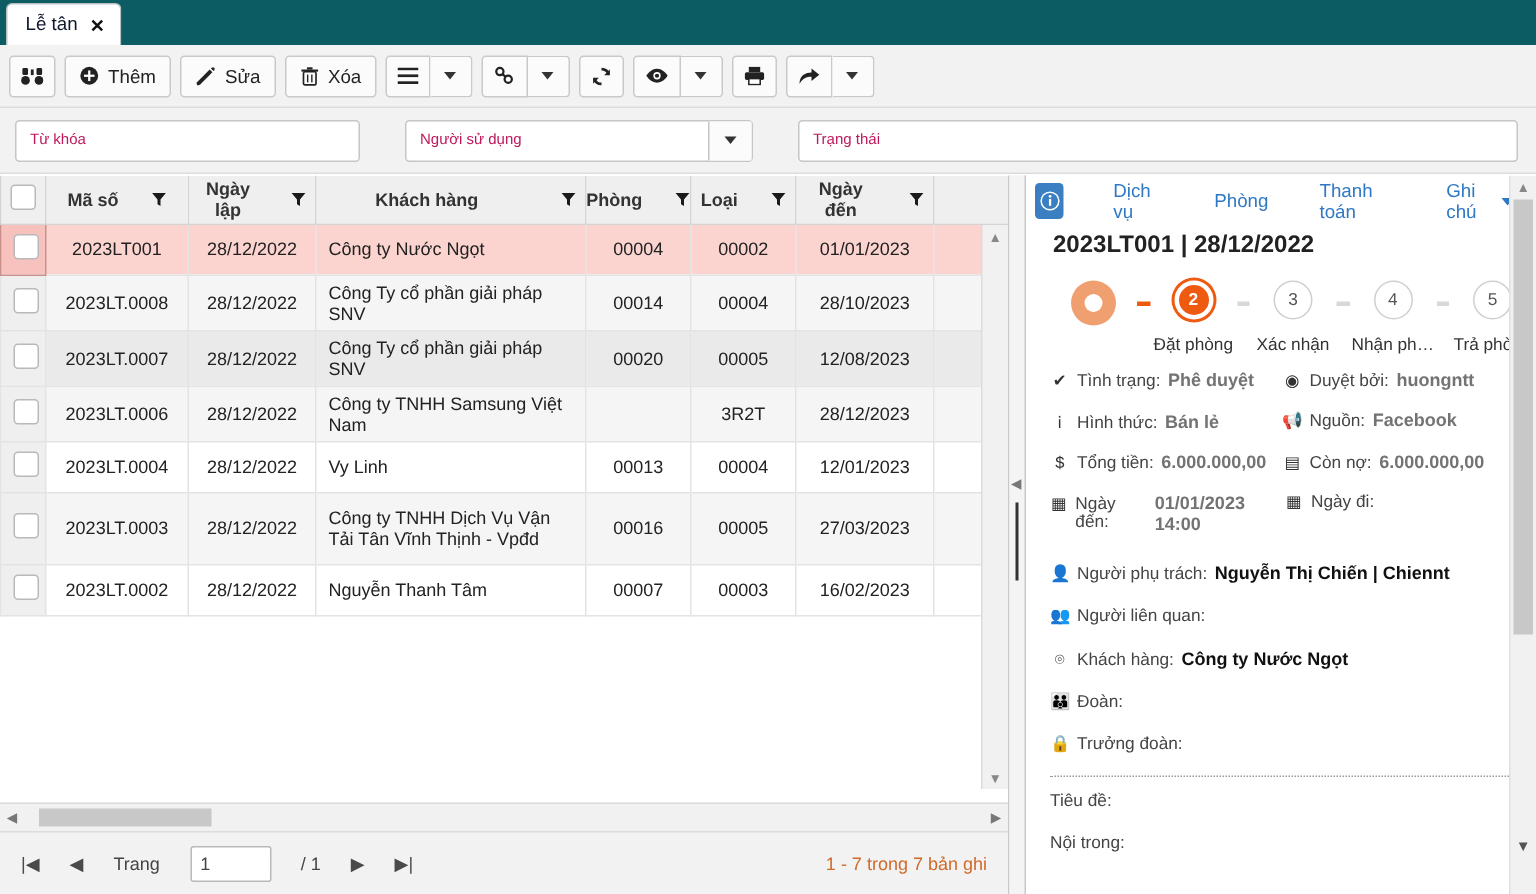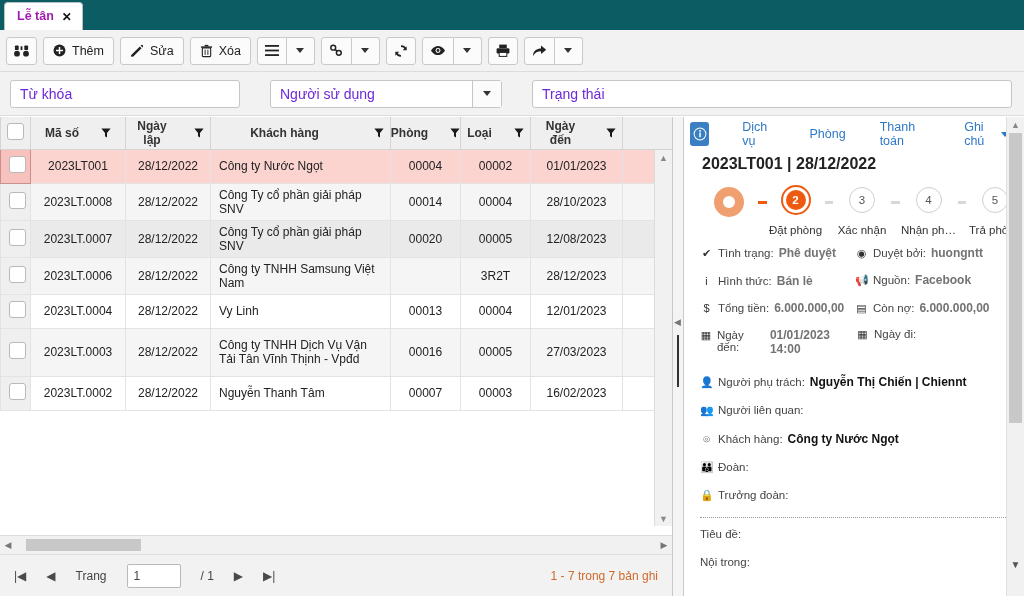--- a/index.html
+++ b/index.html
@@ -13,21 +13,21 @@
   
   .tabstrip{
     height:30px;background:#0b5c63;display:flex;align-items:flex-end;
     padding-left:4px;box-sizing:border-box;
   }
   .tab{
     height:28px;background:#ffffff;border:1px solid #b7c0c2;border-bottom:none;
     border-radius:4px 4px 0 0;display:flex;align-items:center;gap:8px;
     padding:0 10px 0 12px;box-sizing:border-box;
   }
-  .tab-label{font-size:12.5px;color:#a21caf;line-height:1;font-weight:bold;}
+  .tab-label{font-size:12.5px;color:#0f172a;line-height:1;}
   .tab-close{font-size:12px;color:#111;font-weight:bold;cursor:pointer;line-height:1;}
 
   
   .toolbar{
     height:42px;background:#f2f2f2;border-bottom:1px solid #dcdcdc;
     display:flex;align-items:center;padding:0 6px;box-sizing:border-box;gap:6px;
   }
   .btn{
     height:28px;min-width:28px;background:#fbfbfb;
     border:1px solid #c9c9c9;border-radius:3px;
@@ -44,21 +44,21 @@
 
   
   .filterbar{
     height:44px;background:#f2f2f2;border-bottom:1px solid #dcdcdc;
     display:flex;align-items:center;padding:0 10px;box-sizing:border-box;gap:30px;
   }
   .field{
     height:28px;background:#fff;border:1px solid #c6c6c6;border-radius:3px;
     display:flex;align-items:center;box-sizing:border-box;
   }
-  .field .txt{padding:0 9px;color:#6d28d9;font-size:14px;}
+  .field .txt{padding:0 9px;color:#be185d;font-size:10px;}
   .field.kw{width:230px;}
   .field.user{width:232px;}
   .field.status{width:480px;}
   .ddbtn{
     width:28px;height:26px;margin-left:auto;border-left:1px solid #c6c6c6;
     background:#fbfbfb;display:flex;align-items:center;justify-content:center;cursor:pointer;
   }
 
   
   .main{position:absolute;top:117px;left:0;right:0;bottom:0;display:flex;}

